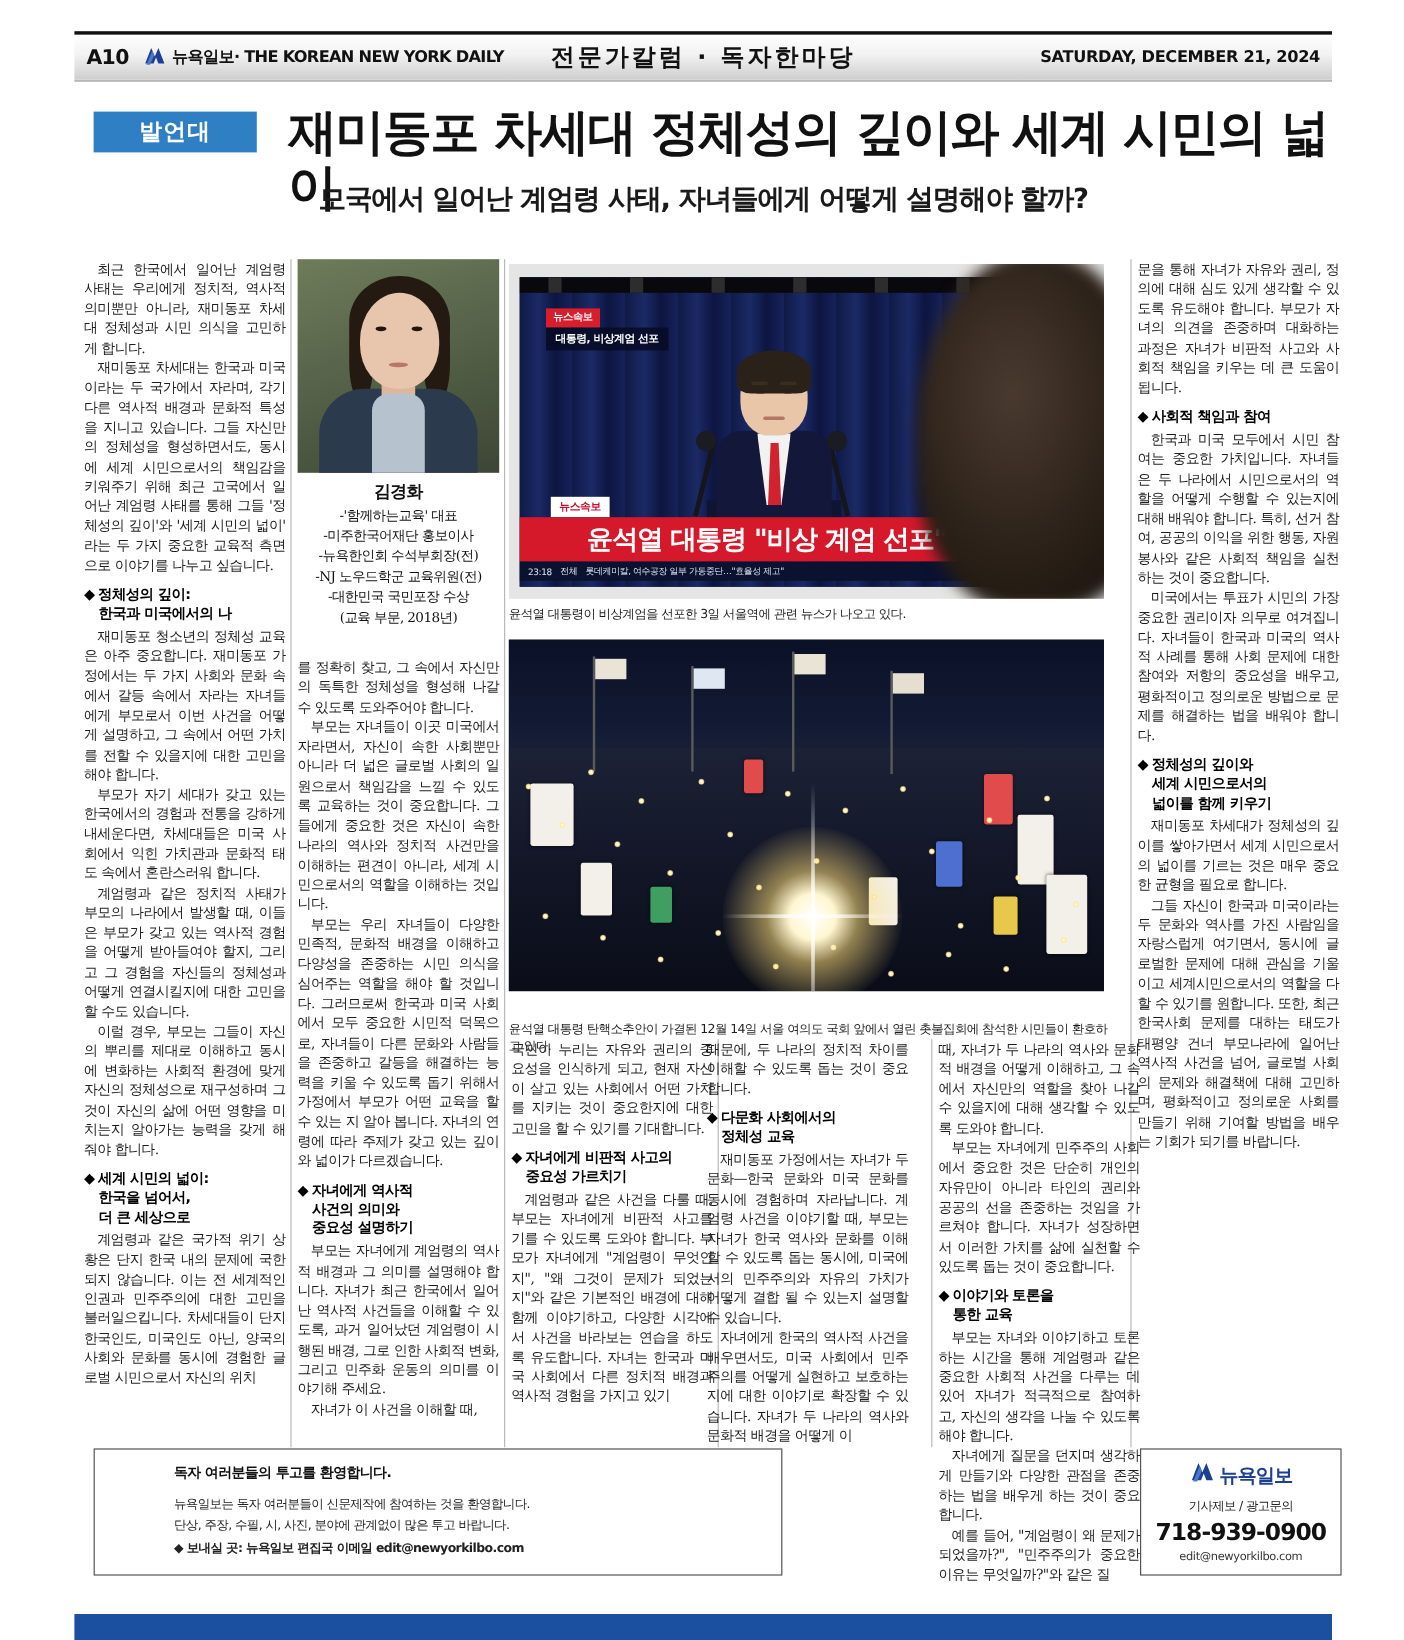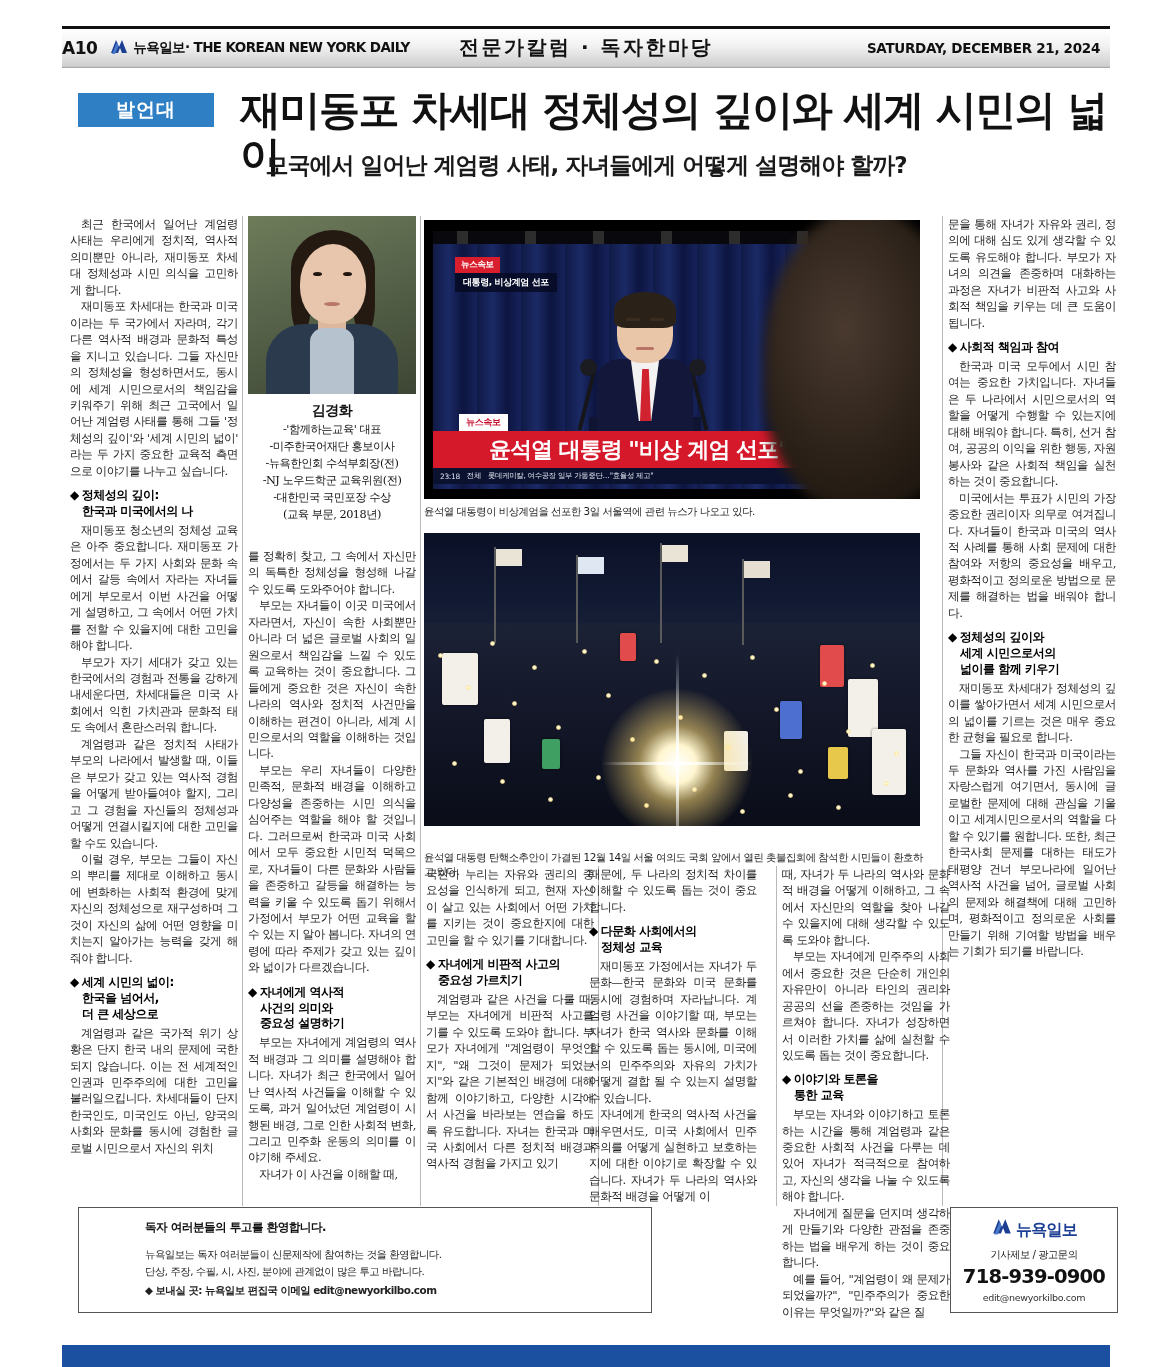--- a/index.html
+++ b/index.html
@@ -18,21 +18,21 @@
   }
   .mh-rule-bot{
     position:absolute;left:62px;top:66px;width:1048px;height:2px;
     background:linear-gradient(to bottom,#d8d8d8,#9a9a9a);
   }
   .mh-inner{
     position:absolute;left:62px;top:29px;width:1048px;height:37px;
     background:linear-gradient(to bottom,#ffffff 0%,#f2f2f2 45%,#cfcfcf 100%);
     display:flex;align-items:center;
   }
-  .pagenum{font-weight:bold;font-size:17px;color:#111;margin-left:0;letter-spacing:-0.5px;}
+  .pagenum{font-weight:bold;font-size:17px;color:#111;margin-left:10px;letter-spacing:-0.5px;}
   .mh-logo{display:flex;align-items:center;margin-left:12px;}
   .mh-logo svg{display:block;}
   .mh-brand{font-weight:bold;font-size:13.5px;color:#111;margin-left:4px;letter-spacing:-0.6px;white-space:nowrap;}
   .mh-center{
     position:absolute;left:0;right:0;text-align:center;
     font-weight:bold;font-size:20px;color:#111;letter-spacing:2.5px;
     pointer-events:none;
   }
   .mh-date{
     margin-left:auto;margin-right:10px;font-weight:bold;font-size:13.5px;color:#111;
@@ -111,21 +111,21 @@
   .ap-shirt{position:absolute;left:62px;top:112px;width:44px;height:70px;background:#b7c2cf;border-radius:14px 14px 0 0;}
   .authormeta{
     position:absolute;left:244px;top:400px;width:176px;text-align:center;
     font-family:"DejaVu Serif","Liberation Serif",serif;
     font-size:11.3px;color:#111;line-height:1.5;letter-spacing:-0.5px;
   }
   .authormeta .nm{font-weight:bold;font-size:14px;letter-spacing:-0.5px;margin-bottom:1px;}
   
   .photo1{
     position:absolute;left:424px;top:220px;width:496px;height:279px;
-    background:#000000;overflow:hidden;
+    background:#e5e5e5;overflow:hidden;
   }
   .tv-frame{position:absolute;left:9px;top:11px;width:406px;height:258px;background:#0a1030;overflow:hidden;}
   .tv-curtain{position:absolute;left:0;top:0;width:100%;height:100%;
     background:repeating-linear-gradient(90deg,#101a46 0px,#1b2a66 16px,#0d1540 30px,#16225a 44px);}
   .tv-topbar{position:absolute;left:0;top:0;width:100%;height:13px;background:#09080c;}
   .tv-topbar i{position:absolute;top:0;width:11px;height:13px;background:#2d2d2d;}
   .badge1{position:absolute;left:22px;top:26px;background:#d81e2c;color:#fff;
     font-weight:bold;font-size:8.5px;padding:2px 6px;letter-spacing:-0.3px;}
   .badge1sub{position:absolute;left:22px;top:42px;background:rgba(6,10,34,.82);color:#fff;
     font-weight:bold;font-size:9px;padding:3px 8px;letter-spacing:-0.4px;}

